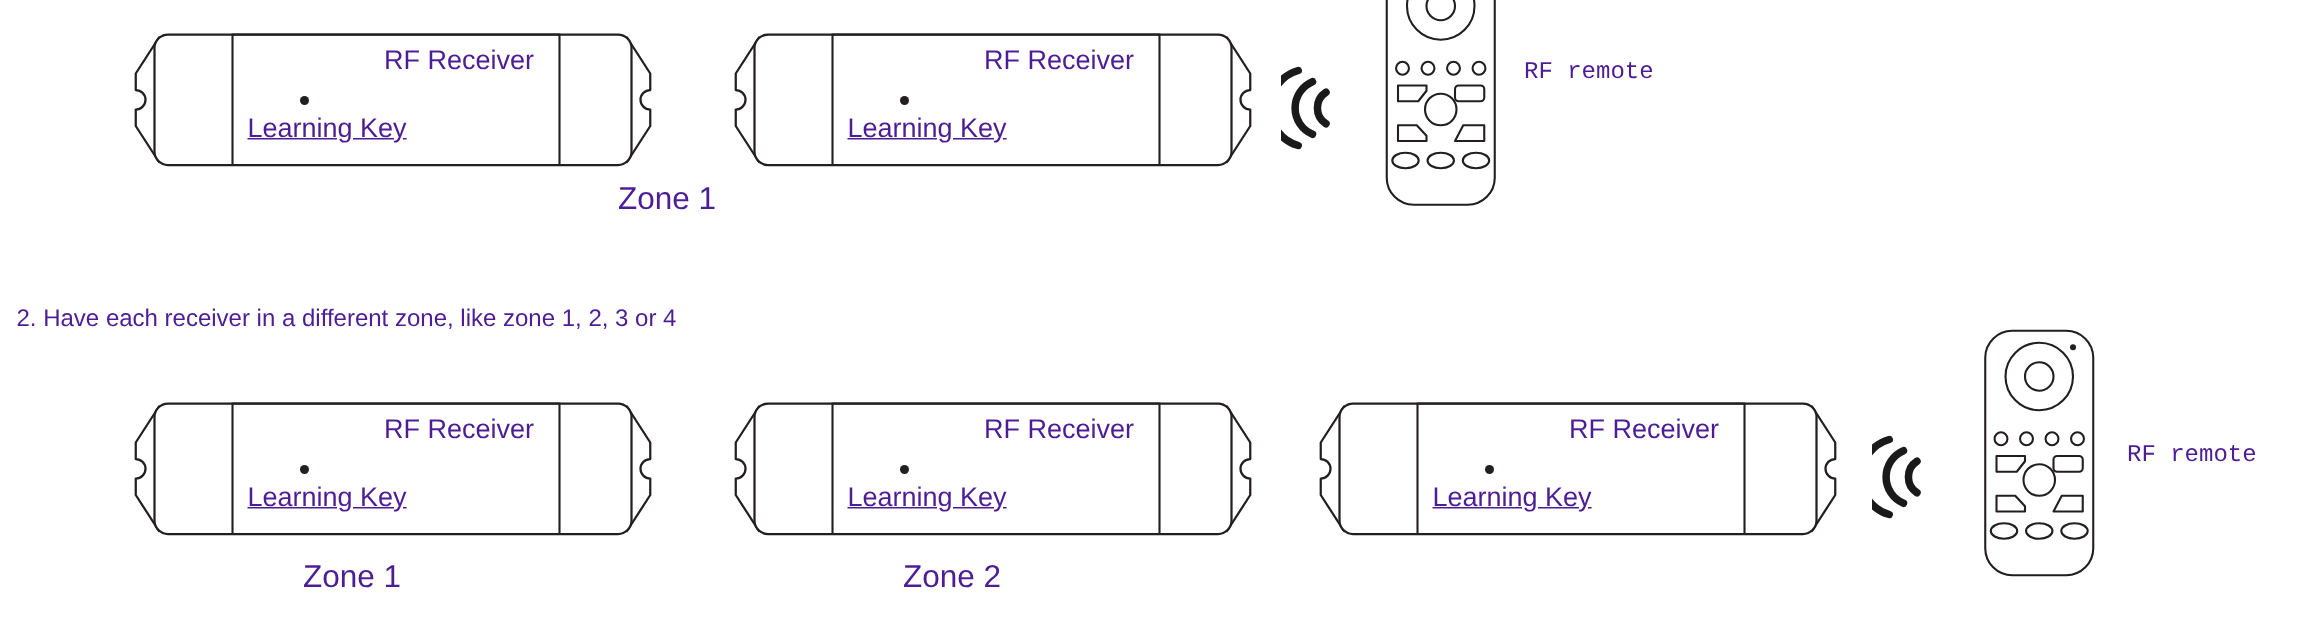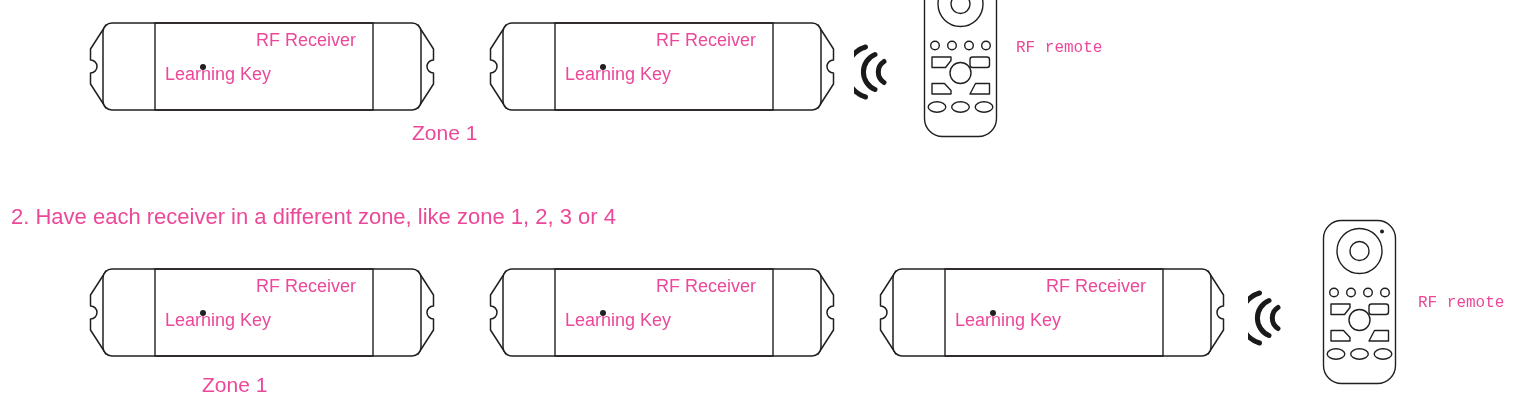--- a/index.html
+++ b/index.html
@@ -2,37 +2,37 @@
 <html><head>
 <meta charset="utf-8">
 <style>
   html,body{margin:0;padding:0;background:#fff;}
   .canvas{
     position:relative;
     width:1535px;height:415px;
     background:#fff;
     overflow:hidden;
     font-family:"Liberation Sans", sans-serif;
-    color:#ec4899;
+    color:#4c1d95;
   }
   .abs{position:absolute;}
   
   .receiver{position:absolute;width:352px;height:97px;}
   .receiver svg{position:absolute;left:0;top:0;}
   .ln{fill:#ffffff;stroke:#231f20;stroke-width:1.5;stroke-linejoin:round;stroke-linecap:round;}
   .ln-thin{fill:none;stroke:#231f20;stroke-width:1.4;stroke-linejoin:round;}
   .rcv-title{position:absolute;right:82px;top:10px;font-size:18px;white-space:nowrap;}
-  .rcv-key{position:absolute;left:79px;top:44px;font-size:18px;white-space:nowrap;}
+  .rcv-key{position:absolute;left:79px;top:55px;font-size:18px;white-space:nowrap;text-decoration:underline;}
   
   .remote{position:absolute;width:75px;height:166px;}
   .rm{fill:#ffffff;stroke:#231f20;stroke-width:1.4;stroke-linejoin:round;stroke-linecap:round;}
   
   .sig path{fill:none;stroke:#1a1a1a;stroke-width:5;stroke-linecap:round;}
   
-  .heading{position:absolute;left:11px;top:204px;font-size:22px;white-space:nowrap;}
+  .heading{position:absolute;left:11px;top:204px;font-size:16px;white-space:nowrap;}
   .zone{position:absolute;width:120px;text-align:left;font-size:21px;white-space:nowrap;}
   .remote-label{position:absolute;font-size:16px;white-space:nowrap;font-family:Liberation Mono, monospace;}
 </style>
 </head>
 <body>
 
 <div class="canvas">
 
   <div class="receiver" style="left:86px;top:20px;">
     <svg width="352" height="97" viewBox="0 0 352 97">
@@ -125,20 +125,21 @@
       <path class="ln" d="M332 5 L347.5 29 L347.5 40 A6.5 6.5 0 0 0 347.5 53 L347.5 64 L332 88"></path>
       <rect class="ln" x="17" y="3" width="318" height="87" rx="9"></rect>
       <rect class="ln-thin" x="69" y="3" width="218" height="87"></rect>
       <circle cx="117" cy="47" r="3" fill="#231f20"></circle>
     </svg>
     <span class="rcv-title">RF Receiver</span>
     <span class="rcv-key">Learning Key</span>
   </div>
 
   <div class="zone" style="left:202px;top:373px;">Zone 1</div>
+  <div class="zone" style="left:602px;top:373px;">Zone 2</div>
 
   <svg class="sig abs" style="left:1248px;top:290px;" width="34" height="56" viewBox="0 0 34 56">
     <path d="M11.5 3 A26 26 0 0 0 11.5 53"></path>
     <path d="M21 10.5 A19 19 0 0 0 21 45.5"></path>
     <path d="M30 17.5 A12.5 12.5 0 0 0 30 38.5"></path>
   </svg>
 
   <div class="remote" style="left:1322px;top:219px;">
     <svg width="75" height="166" viewBox="0 0 75 166">
       <rect class="rm" x="1.5" y="1.5" width="72" height="163" rx="18"></rect>

